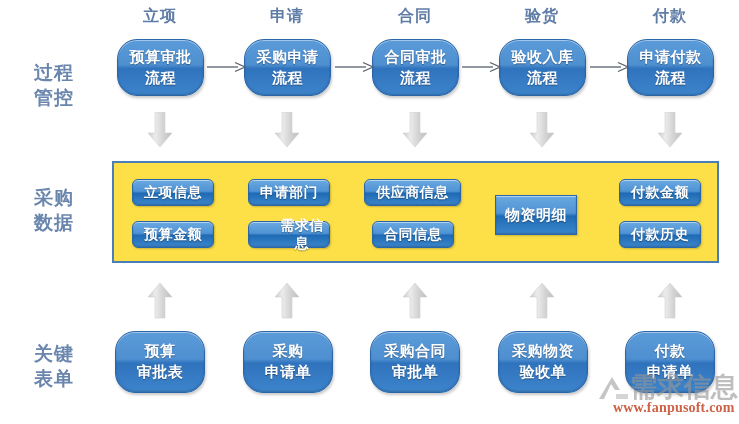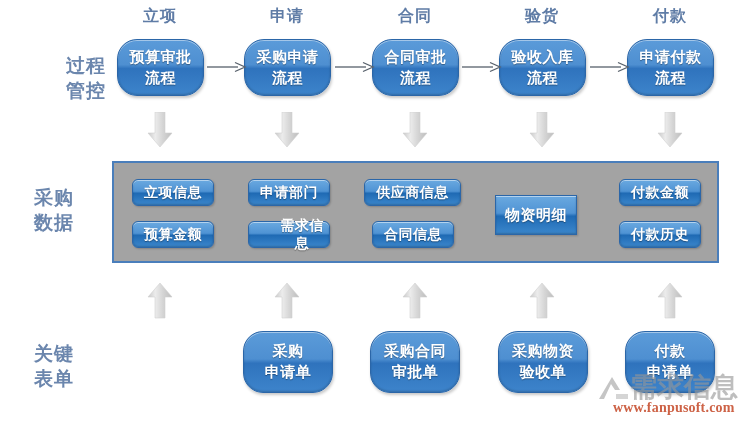--- a/index.html
+++ b/index.html
@@ -27,21 +27,21 @@
     position: absolute;
     width: 108px;
     text-align: center;
     color: #6b86ad;
     font-size: 19px;
     font-weight: bold;
     line-height: 25px;
     letter-spacing: 1px;
     white-space: pre-line;
   }
-  #label-process { left: 0px; top: 53px; padding-left: 32px; }
+  #label-process { left: 0px; top: 60px; }
   #label-data    { left: 0px; top: 185px; }
   #label-forms   { left: 0px; top: 341px; }
 
   
   .stage-header {
     position: absolute;
     top: 6px;
     width: 110px;
     text-align: center;
     color: #5f7ca6;
@@ -82,21 +82,21 @@
   .form-box { width: 90px; height: 62px; top: 331px; }
 
   
   #data-container {
     position: absolute;
     left: 112px;
     top: 161px;
     width: 607px;
     height: 102px;
     border: 2px solid #4a7ebb;
-    background: #a3a3a3;
+    background: #fde047;
     box-sizing: border-box;
   }
 
   
   .data-pill {
     position: absolute;
     height: 27px;
     border-radius: 6px;
     background:
       linear-gradient(to bottom,
@@ -275,20 +275,22 @@
   <svg class="v-arrow" style="left:402px; top:282px" viewBox="0 0 26 37">
     <path d="M13 1 L25 15 H18 V36 H8 V15 H1 Z" fill="url(#gup)" stroke="#d0d0d0" stroke-width="0.6"></path>
   </svg>
   <svg class="v-arrow" style="left:529px; top:282px" viewBox="0 0 26 37">
     <path d="M13 1 L25 15 H18 V36 H8 V15 H1 Z" fill="url(#gup)" stroke="#d0d0d0" stroke-width="0.6"></path>
   </svg>
   <svg class="v-arrow" style="left:657px; top:282px" viewBox="0 0 26 37">
     <path d="M13 1 L25 15 H18 V36 H8 V15 H1 Z" fill="url(#gup)" stroke="#d0d0d0" stroke-width="0.6"></path>
   </svg>
 
+  <div class="form-box" style="left:115px">预算
+审批表</div>
   <div class="form-box" style="left:243px">采购
 申请单</div>
   <div class="form-box" style="left:370px">采购合同
 审批单</div>
   <div class="form-box" style="left:498px">采购物资
 验收单</div>
   <div class="form-box" style="left:625px">付款
 申请单</div>
 
   <div id="watermark">

